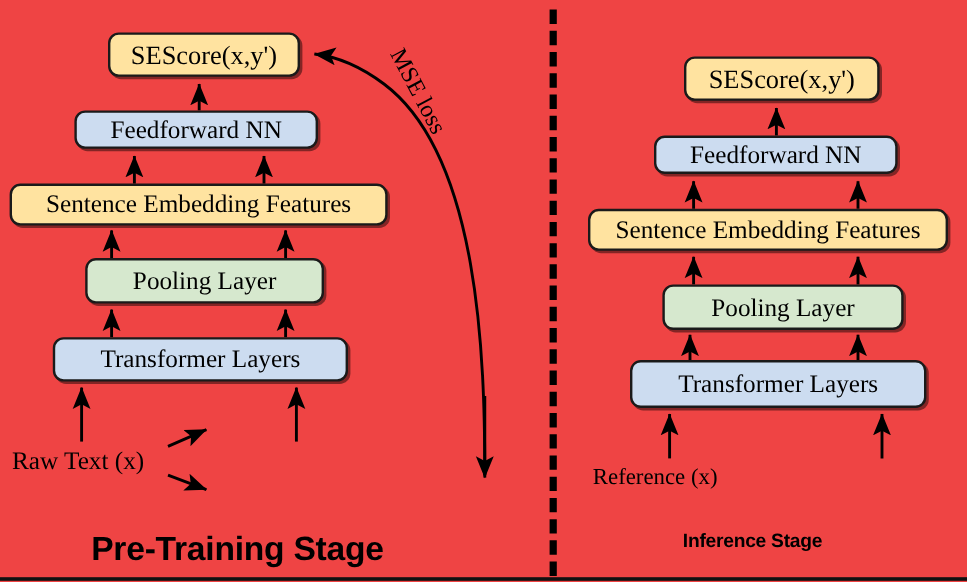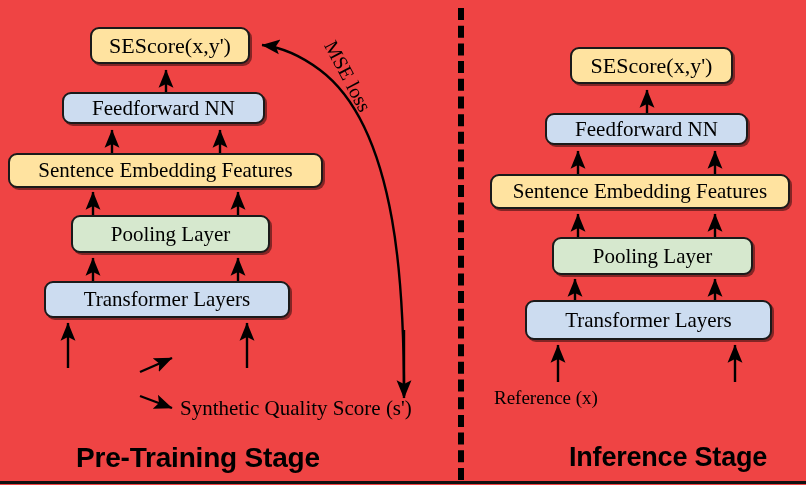--- a/index.html
+++ b/index.html
@@ -189,23 +189,23 @@
   </div>
 
   <div class="node green" style="left:71px; top:215px; width:199px; height:38px; font-size:21px;">
     <span>Pooling Layer</span>
   </div>
 
   <div class="node blue" style="left:44px; top:281px; width:246px; height:37px; font-size:21px;">
     <span>Transformer Layers</span>
   </div>
 
-
-
-  <div class="plain-label" style="left:180px; top:398px; font-size:21px;">Synthetic Quality Score (s')</div>
+  <div class="plain-label" style="left:10px; top:374px; font-size:21px;">Raw Text (x)</div>
+
+
 
   <div class="mse-label" style="left:330px; top:32px; font-size:20px;">MSE loss</div>
 
   <div class="divider" style="left:458px; top:8px; height:472px;"></div>
 
   <div class="node yellow" style="left:570px; top:47px; width:163px; height:37px; font-size:22px;">
     <span>SEScore(x,y')</span>
   </div>
 
   <div class="node blue" style="left:545px; top:113px; width:203px; height:32px; font-size:21px;">
@@ -222,17 +222,17 @@
 
   <div class="node blue" style="left:525px; top:300px; width:247px; height:40px; font-size:21px;">
     <span>Transformer Layers</span>
   </div>
 
   <div class="plain-label" style="left:494px; top:388px; font-size:19px;">Reference (x)</div>
 
 
   <div class="stage-caption" style="left:76px; top:444px; font-size:28px;">Pre-Training Stage</div>
 
-  <div class="stage-caption" style="left:569px; top:444px; font-size:27px;">Inference Stage</div>
+  <div class="stage-caption" style="left:569px; top:444px; font-size:16px;">Inference Stage</div>
 
   <div class="bottom-rule" style="top:481px;"></div>
 
 </div>
 
 </body></html>

